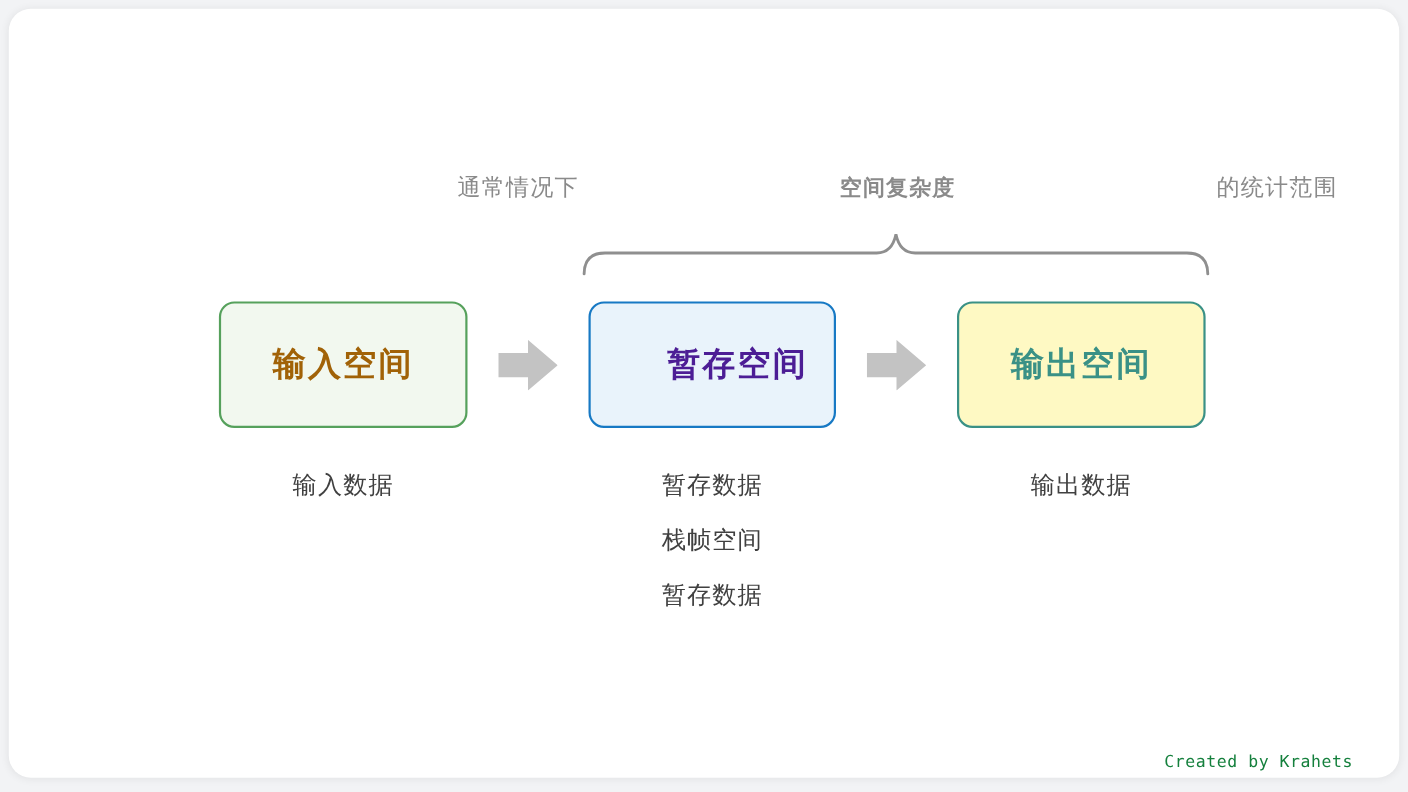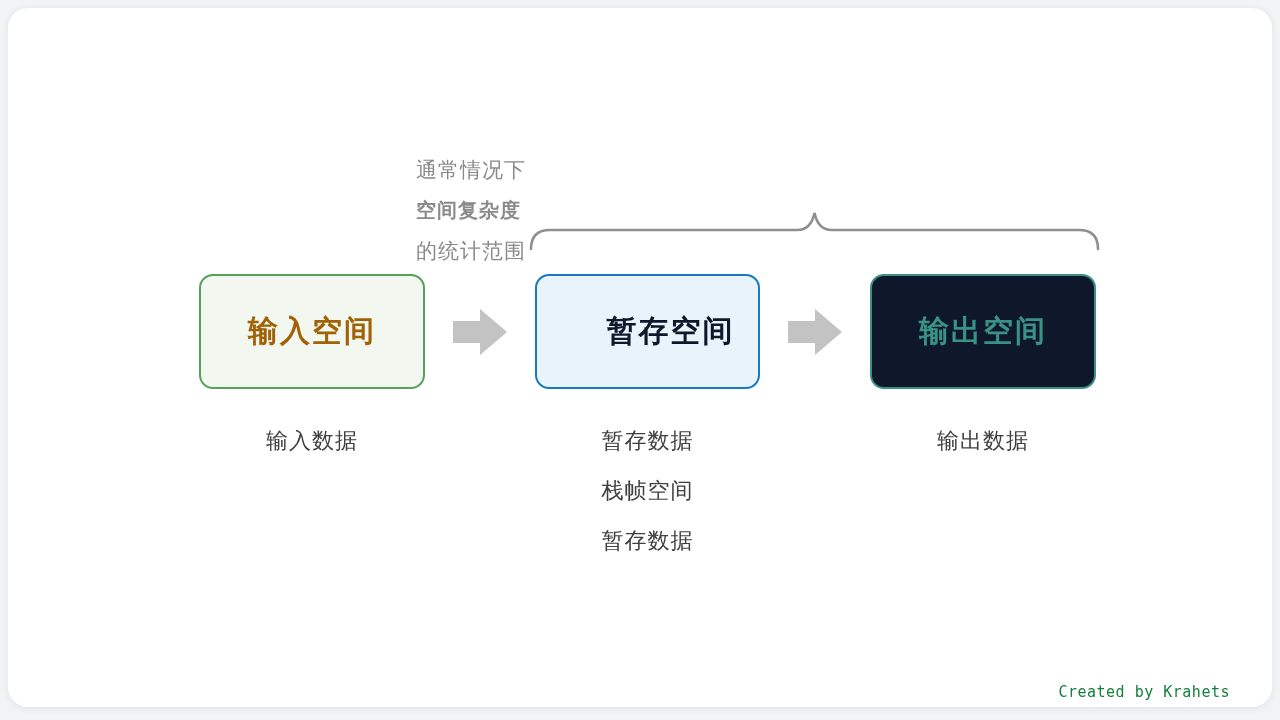--- a/index.html
+++ b/index.html
@@ -22,21 +22,20 @@
   .annotation {
     position: absolute;
     left: 408px; top: 148px;
     width: 800px; height: 38px;
     display: flex;
     justify-content: space-between;
     align-items: baseline;
     gap: 13px;
     color: #8a8a8a;
     white-space: nowrap;
-    flex-direction: column;
   }
   .annotation .normal { font-size: 21px; font-weight: 400; letter-spacing: 1px; }
   .annotation .strong { font-size: 20px; font-weight: 700; letter-spacing: 1px; }
   
   .brace {
     position: absolute;
     left: 521px; top: 199px;
     width: 571px; height: 44px;
   }
   
@@ -48,22 +47,22 @@
     border-style: solid;
     border-radius: 14px;
     display: flex;
     align-items: center;
     justify-content: center;
     font-size: 30px;
     font-weight: 700;
     letter-spacing: 2px;
   }
   .box-input  { left: 191px; width: 226px; border-color: #56a15c; background: #f2f8ef; color: #a16207; }
-  .box-temp   { left: 527px; width: 225px; border-color: #1779c4; background: #e9f3fb; color: #0f172a; padding-left: 46px; }
-  .box-output { left: 862px; width: 226px; border-color: #3a9186; background: #0f172a; color: #3a9186; }
+  .box-temp   { left: 527px; width: 225px; border-color: #1779c4; background: #e9f3fb; color: #4c1d95; padding-left: 46px; }
+  .box-output { left: 862px; width: 226px; border-color: #3a9186; background: #fef9c3; color: #3a9186; }
   
   .arrow { position: absolute; top: 301px; width: 54px; height: 46px; }
   .arrow-1 { left: 445px; }
   .arrow-2 { left: 780px; }
   
   .note-col {
     position: absolute;
     top: 408px;
     text-align: center;
     color: #404040;

